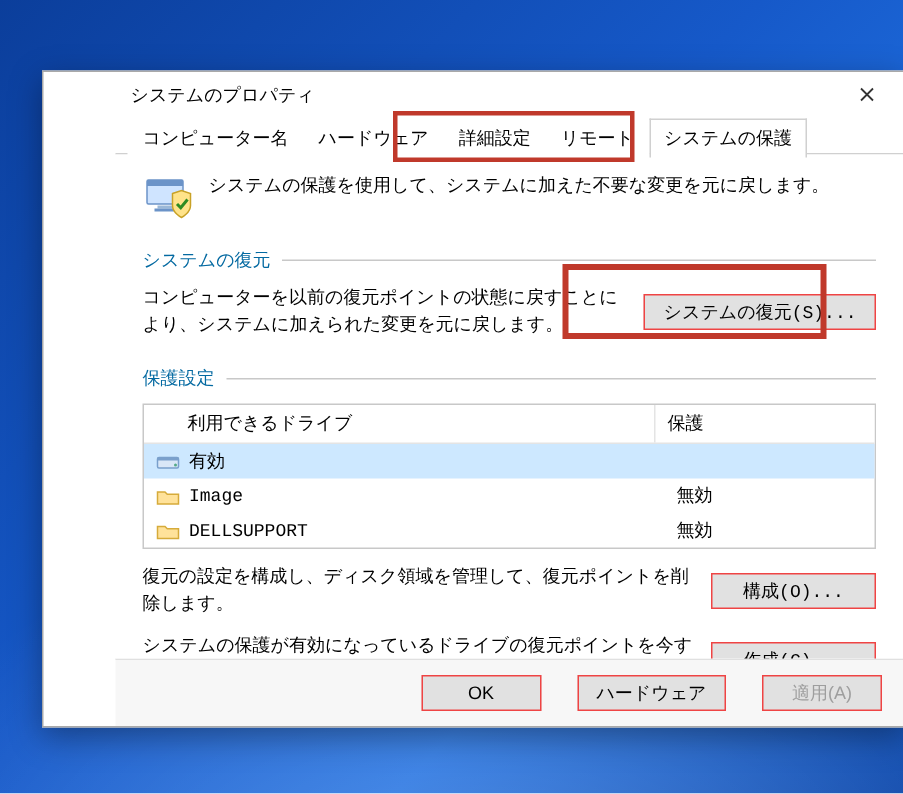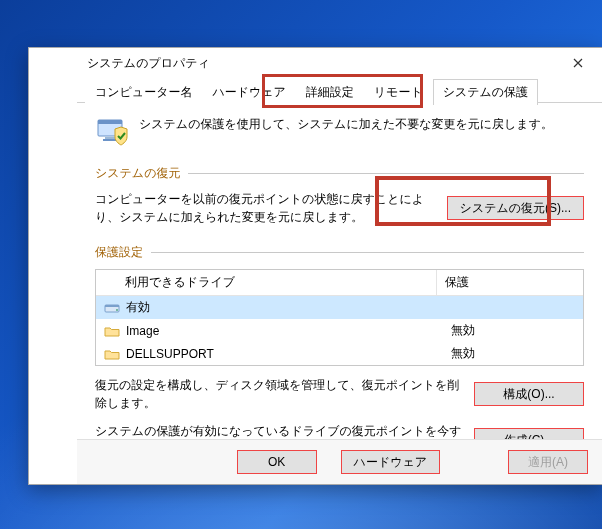--- a/index.html
+++ b/index.html
@@ -86,20 +86,21 @@
     width: 155px;
     height: 28px;
   }
 
   .tab-body {
     flex: 1;
     padding: 12px 18px 8px 18px;
     background: #fff;
     position: relative;
     overflow: hidden;
+    font-family: Liberation Mono, monospace;
   }
 
   .intro-row {
     display: flex;
     gap: 10px;
     margin-bottom: 16px;
   }
   .intro-icon {
     width: 34px;
     height: 34px;
@@ -107,41 +108,41 @@
   }
   .intro-text { line-height: 1.5; font-size: 12px; }
 
   .group-title {
     display: flex;
     align-items: center;
     gap: 8px;
     margin-top: 6px;
     margin-bottom: 8px;
   }
-  .group-title .label { color: #a16207; font-size: 12px; white-space: nowrap; }
+  .group-title .label { color: #0369a1; font-size: 12px; white-space: nowrap; }
   .group-title .line { flex: 1; height: 1px; background: #c8c8c8; }
 
   .row-2col {
     display: flex;
     gap: 10px;
     align-items: center;
     margin-bottom: 10px;
   }
   .desc-cell { flex: 1; font-size: 12px; line-height: 1.5; }
   .btn {
     min-width: 110px;
     height: 24px;
     padding: 0 12px;
     border: 1px solid #ef4444;
     background: #e1e1e1;
     font-size: 12px;
     font-family: inherit;
     white-space: nowrap;
   }
-  .btn:disabled { color: #9e9e9e; margin-left: 44px; }
+  .btn:disabled { color: #9e9e9e; }
 
   .restore-row { position: relative; }
   .restore-hl {
     position: absolute;
     border: 4px solid #c0392b;
     left: 280px;
     top: -14px;
     width: 168px;
     height: 42px;
     pointer-events: none;

